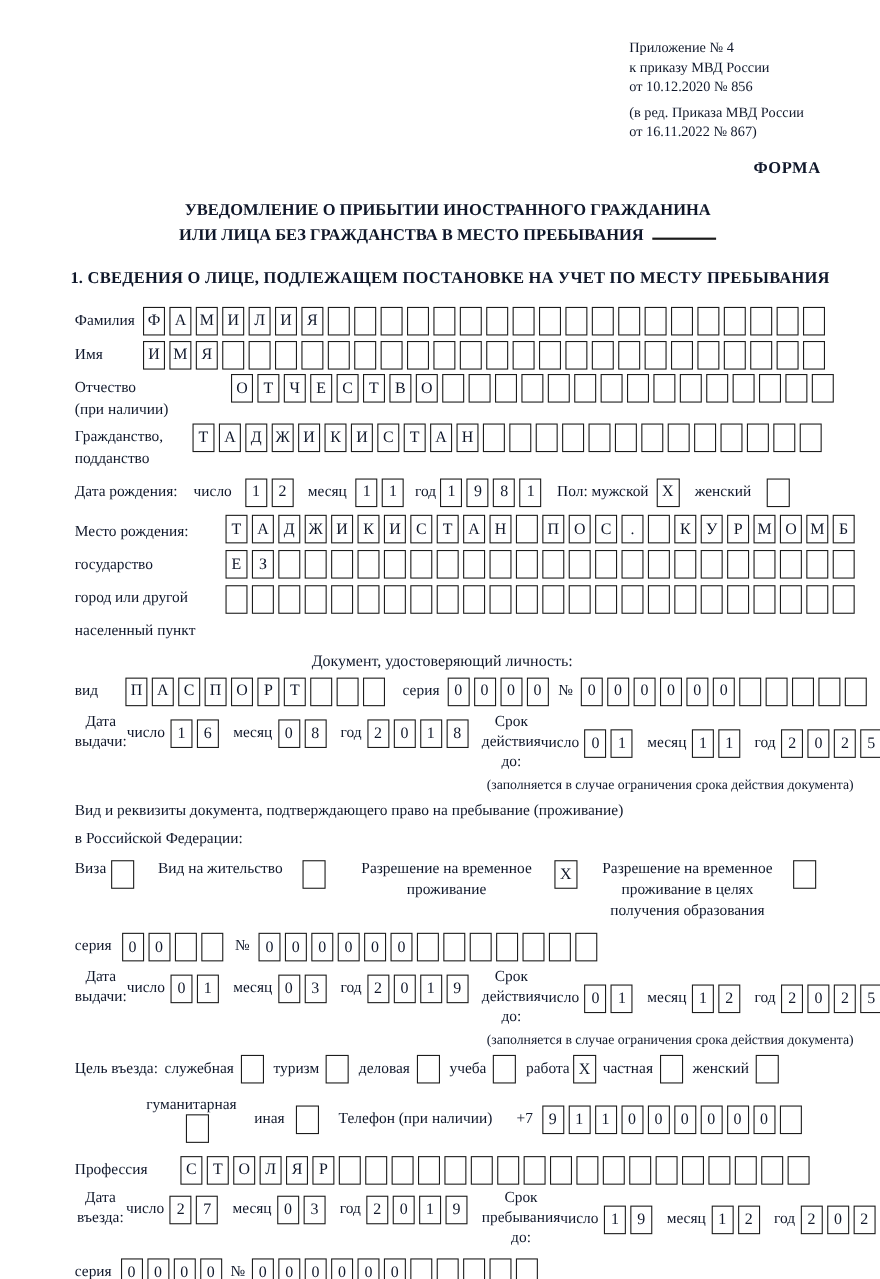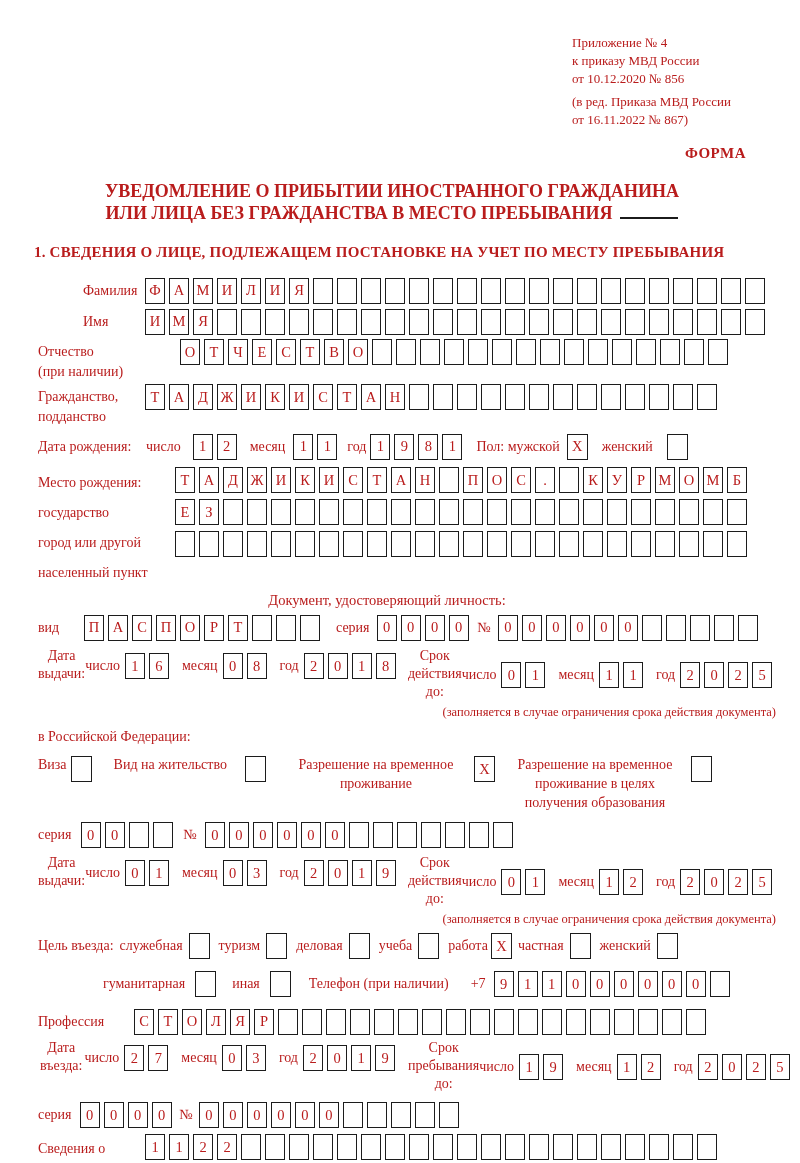--- a/index.html
+++ b/index.html
@@ -1,40 +1,40 @@
 <!DOCTYPE html>
 <html><head>
 <meta charset="utf-8">
 <style>
   html,body{margin:0;padding:0;background:#fff;}
   .page{
     position:relative;
     width:800px;height:1163px;
-    background:#fff;color:#b91c1c;
+    background:#fff;color:#0f172a;
     font-family:"Liberation Serif","DejaVu Serif",serif;
     font-size:14px;
     box-sizing:border-box;
-    padding:34px 24px 0 38px;
+    padding:34px 24px 0 68px;
     overflow:hidden;
   }
   .annex{width:196px;margin-left:auto;margin-right:8px;line-height:18px;font-size:13px;}
   .annex div{white-space:nowrap;}
   .annex .annex-note{margin-top:5px;}
   .form-label{width:196px;margin-left:auto;margin-right:30px;text-align:right;
     font-weight:bold;font-size:15px;margin-top:16px;letter-spacing:.5px;}
-  .title{margin-top:18px;text-align:center;font-weight:bold;font-size:18px;line-height:22px;margin-left:-30px;}
+  .title{margin-top:18px;text-align:center;font-weight:bold;font-size:15px;line-height:22px;margin-left:-30px;}
   .title .blank-line{display:inline-block;width:58px;border-bottom:2px solid #1b1b1b;height:14px;margin-left:8px;}
   .sec-heading{margin-top:20px;font-weight:bold;font-size:15px;letter-spacing:.2px;margin-left:-4px;white-space:nowrap;}
 
   .rows{margin-top:16px;}
   .row{display:flex;align-items:center;margin-bottom:4px;}
   .row-top{align-items:flex-start;}
   .lbl{flex:0 0 auto;line-height:27px;}
   .lbl2{line-height:20px;padding-top:3px;}
-  .w-surname{width:62px;margin-left:45px;}
+  .w-surname{width:62px;}
   .w-patr{width:142px;}
   .w-cit{width:107px;}
   .w-place{width:137px;line-height:30px;padding-top:1px;}
   .w-kind{width:46px;}
   .w-prof{width:96px;}
   .w-reps{width:107px;line-height:25px;padding-top:2px;}
 
   .cells{display:inline-flex;flex:0 0 auto;}
   .cell{
     box-sizing:border-box;flex:0 0 auto;
@@ -418,20 +418,21 @@
               <span class="cell">2</span>
               <span class="cell">0</span>
               <span class="cell">2</span>
               <span class="cell">5</span>
             </span>
         </div>
       </div>
     </div>
     <div class="small-note">(заполняется в случае ограничения срока действия документа)</div>
 
+    <div style="line-height:21px;">Вид и реквизиты документа, подтверждающего право на пребывание (проживание)</div>
     <div style="line-height:21px;margin-top:4px;">в Российской Федерации:</div>
 
     <div class="opt-row">
       <div class="opt">
         <span class="opt-label">Виза</span>
         <span class="checkbox" style="margin-left:4px;"></span>
       </div>
       <div class="opt" style="margin-left:22px;">
         <span class="opt-label">Вид на жительство</span>
         <span class="checkbox" style="margin-left:18px;"></span>
@@ -553,21 +554,21 @@
         <span>частная</span>
         <span class="checkbox"></span>
       </span>
       <span class="p-item">
         <span>женский</span>
         <span class="checkbox"></span>
       </span>
     </div>
 
     <div class="purpose-row" style="margin-top:12px;">
-      <span class="p-item" style="margin-left:65px;margin-right:16px;">
+      <span class="p-item" style="margin-left:65px;margin-right:16px;flex-direction:column;">
         <span>гуманитарная</span>
         <span class="checkbox" style="margin-left:10px;"></span>
       </span>
       <span class="p-item" style="margin-right:18px;">
         <span>иная</span>
         <span class="checkbox" style="margin-left:10px;"></span>
       </span>
       <span style="margin-right:22px;">Телефон (при наличии)</span>
       <span style="margin-right:8px;">+7</span>
       <span class="cells">

